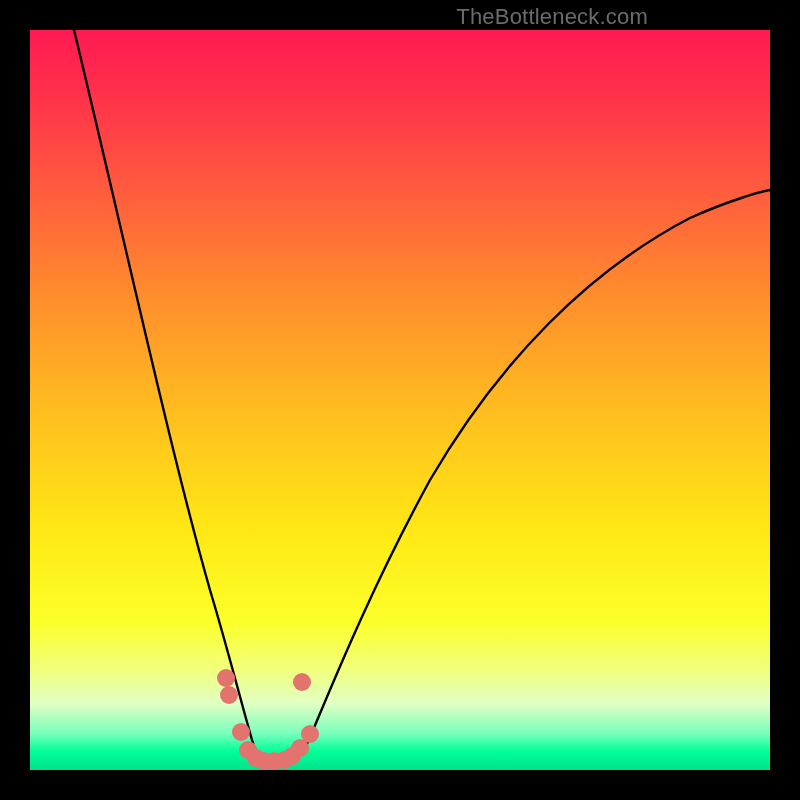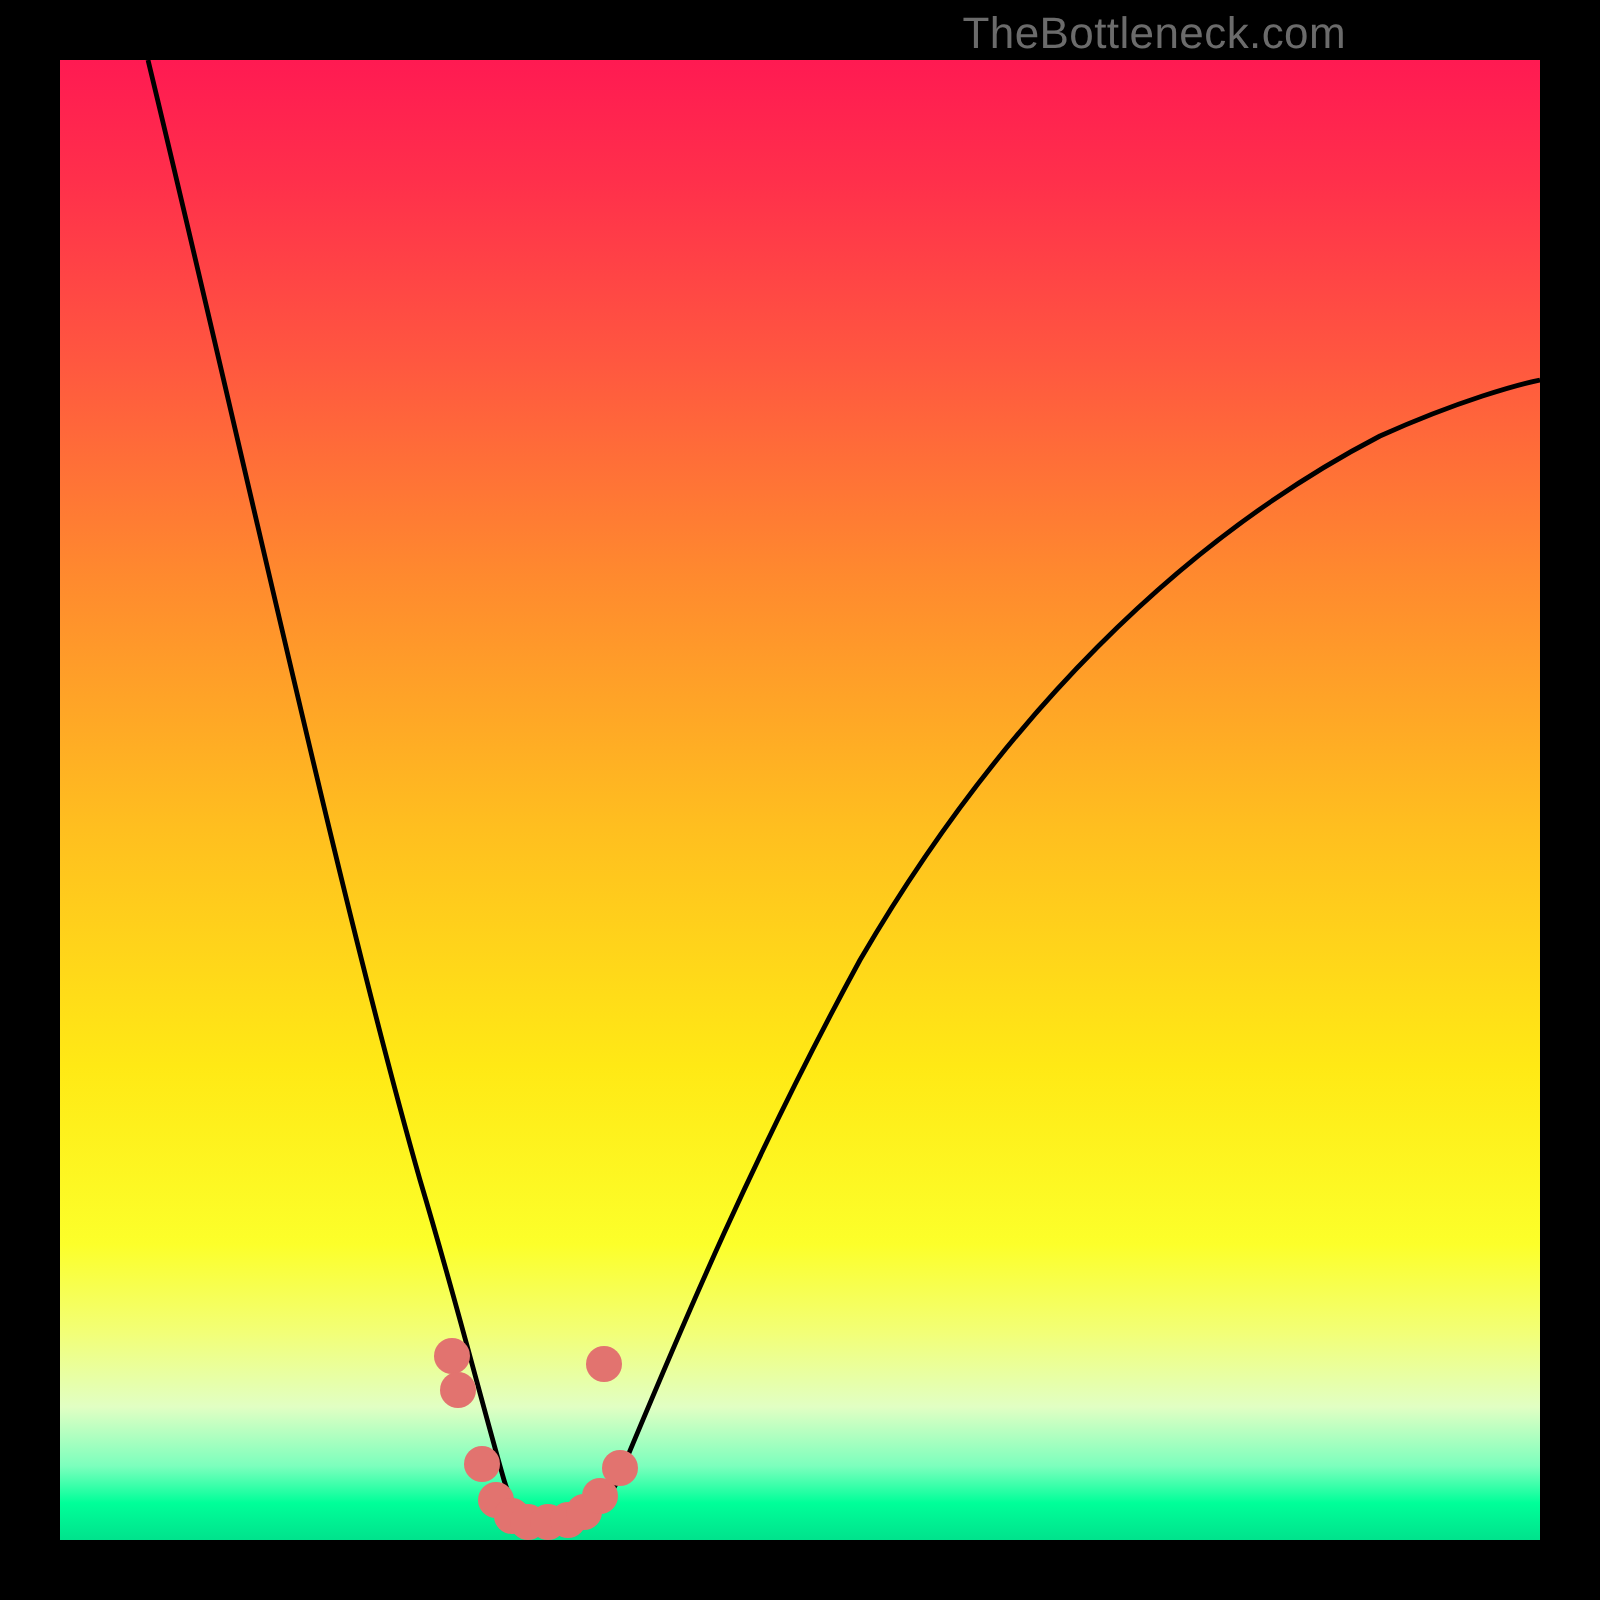--- a/index.html
+++ b/index.html
@@ -11,21 +11,20 @@
     overflow: hidden;
     font-family: Arial, Helvetica, sans-serif;
   }
   .frame {
     position: absolute;
     left: 0;
     top: 0;
     width: 658px;
     height: 800px;
     background: #000;
-    padding-left: 25px;
   }
   .plot {
     position: absolute;
     left: 30px;
     top: 30px;
     width: 740px;
     height: 740px;
     background: linear-gradient(to bottom,
       #ff1a52 0%,
       #ff2f4b 8%,

